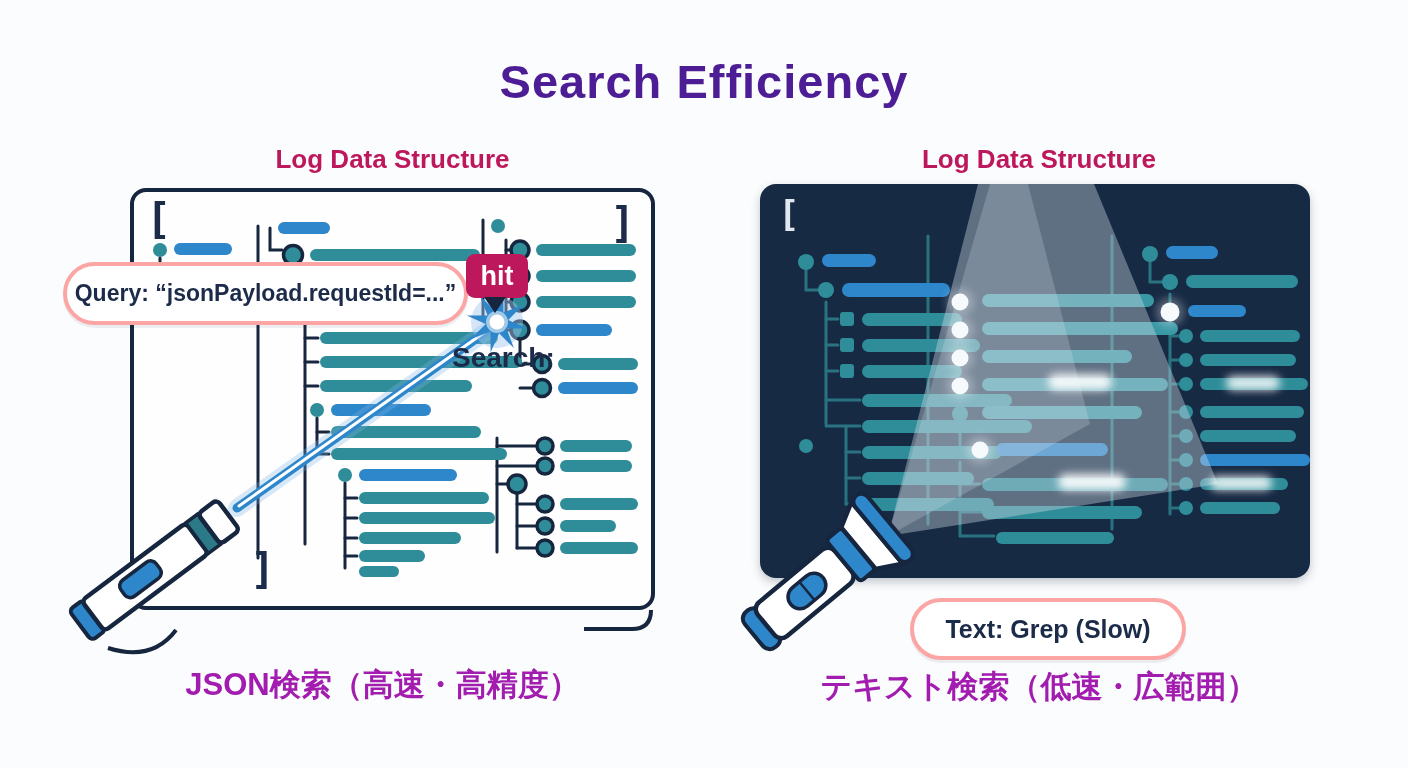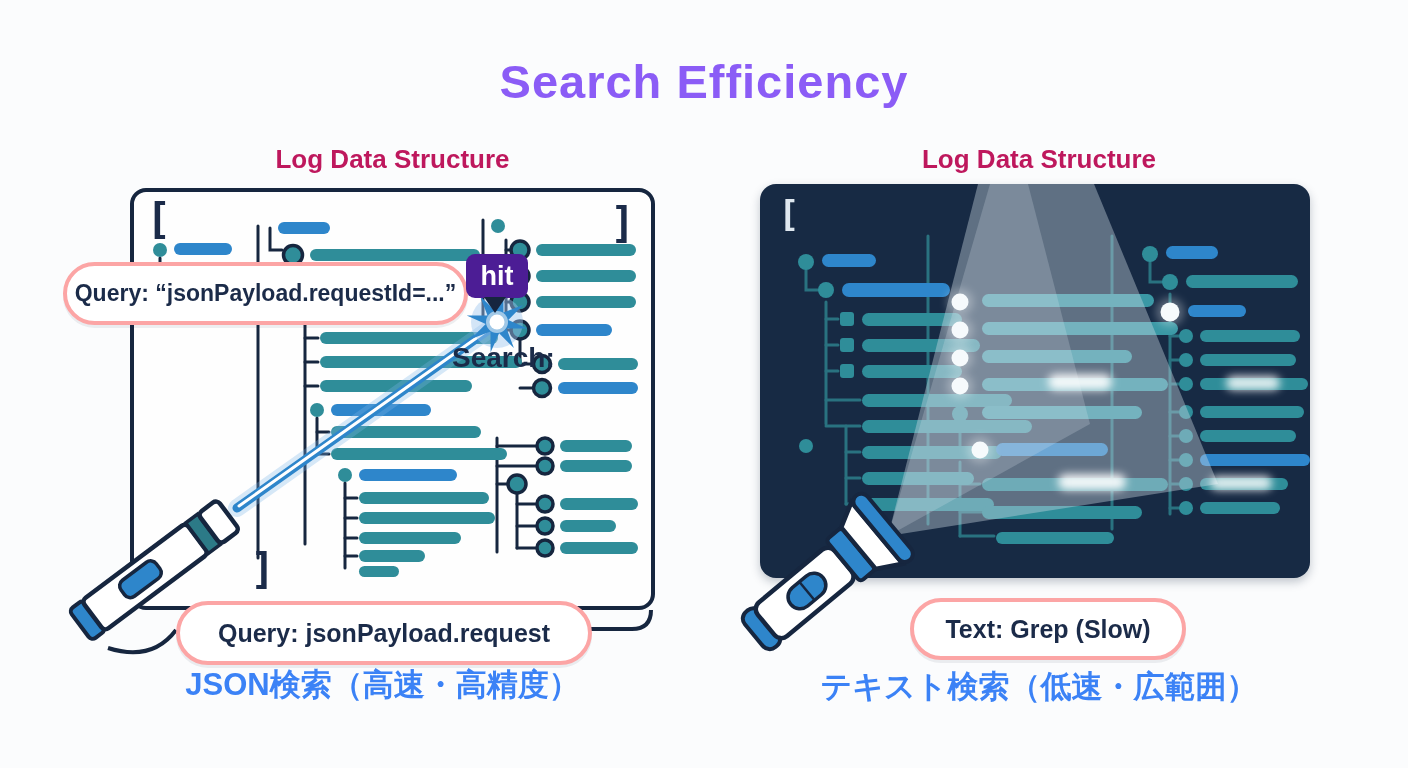--- a/index.html
+++ b/index.html
@@ -1,42 +1,42 @@
 <!DOCTYPE html>
 <html><head>
 <meta charset="utf-8">
 <style>
   html,body{margin:0;padding:0;}
   body{background:#f4f6f8;font-family:"Liberation Sans","DejaVu Sans",sans-serif;}
   .canvas{position:relative;width:1408px;height:768px;background:#fbfcfd;overflow:hidden;}
   .title{position:absolute;left:0;top:54px;width:1408px;text-align:center;
-         font-size:47px;font-weight:700;color:#8b5cf6;letter-spacing:1px;}
+         font-size:47px;font-weight:700;color:#4c1d95;letter-spacing:1px;}
   .panel-header{position:absolute;top:144px;text-align:center;font-size:26px;font-weight:600;color:#be185d;}
   .ph-left{left:130px;width:525px;}
   .ph-right{left:760px;width:558px;}
   .panel-left{position:absolute;left:130px;top:188px;width:517px;height:414px;
               background:#fefefe;border:4px solid #16263f;border-radius:16px;z-index:1;}
   .panel-right{position:absolute;left:760px;top:184px;width:550px;height:394px;
                background:#172a44;border-radius:16px;z-index:1;box-shadow:0 4px 10px rgba(20,35,60,.25);}
   .overlay{position:absolute;left:0;top:0;width:1408px;height:768px;z-index:3;pointer-events:none;}
   .tool{position:absolute;z-index:4;pointer-events:none;}
   .bubble{position:absolute;z-index:5;background:#ffffff;border:4px solid #fca5a5;border-radius:32px;
           display:flex;align-items:center;justify-content:center;color:#1b2b49;font-weight:600;
           white-space:nowrap;box-shadow:0 3px 0 rgba(20,35,60,.07);}
   .bub-query-top{left:63px;top:262px;width:397px;height:55px;font-size:23px;}
   .bub-found{left:452px;top:384px;width:238px;height:47px;font-size:25px;border-radius:26px;}
   .bub-query-bottom{left:176px;top:601px;width:408px;height:56px;font-size:25px;}
   .bub-grep{left:910px;top:598px;width:268px;height:54px;font-size:25px;}
   .hit-badge{position:absolute;left:466px;top:254px;width:62px;height:44px;z-index:5;
-             background:#4c1d95;border-radius:9px;color:#ffffff;font-size:27px;font-weight:700;
+             background:#be185d;border-radius:9px;color:#ffffff;font-size:27px;font-weight:700;
              display:flex;align-items:center;justify-content:center;}
   .hit-badge::after{content:"";position:absolute;left:18px;bottom:-15px;width:0;height:0;
              border-left:11px solid transparent;border-right:11px solid transparent;border-top:16px solid #16263f;}
   .result-label{position:absolute;left:452px;top:342px;z-index:5;font-size:28px;font-weight:700;color:#1b2b49;}
-  .caption{position:absolute;z-index:5;text-align:center;font-size:31px;font-weight:700;color:#3b82f6;}
+  .caption{position:absolute;z-index:5;text-align:center;font-size:31px;font-weight:700;color:#a21caf;}
   .cap-left{left:110px;top:664px;width:545px;}
   .cap-right{left:750px;top:666px;width:578px;}
 </style>
 </head>
 <body>
 
 <div class="canvas">
 
   <div class="title">Search Efficiency</div>
 
@@ -291,19 +291,18 @@
       <line x1="61" y1="-12" x2="61" y2="12" stroke="#16263f" stroke-width="2.5"></line>
       <rect x="108" y="-27" width="20" height="54" rx="4" fill="#2e86cb" stroke="#16263f" stroke-width="4"></rect>
       <polygon points="128,-27 152,-40 152,40 128,27" fill="#ffffff" stroke="#16263f" stroke-width="4.5"></polygon>
       <rect x="152" y="-42" width="16" height="84" rx="8" fill="#2e86cb" stroke="#16263f" stroke-width="4"></rect>
     </g>
   </svg>
 
   <div class="bubble bub-query-top">Query: “jsonPayload.requestId=...”</div>
   <div class="hit-badge">hit</div>
   <div class="result-label">Search:</div>
-  <div class="bubble bub-query-bottom">Query: jsonPayload.request</div>
   <div class="bubble bub-grep">Text: Grep (Slow)</div>
 
   <div class="caption cap-left">JSON検索（高速・高精度）</div>
   <div class="caption cap-right">テキスト検索（低速・広範囲）</div>
 
 </div>
 
 </body></html>

